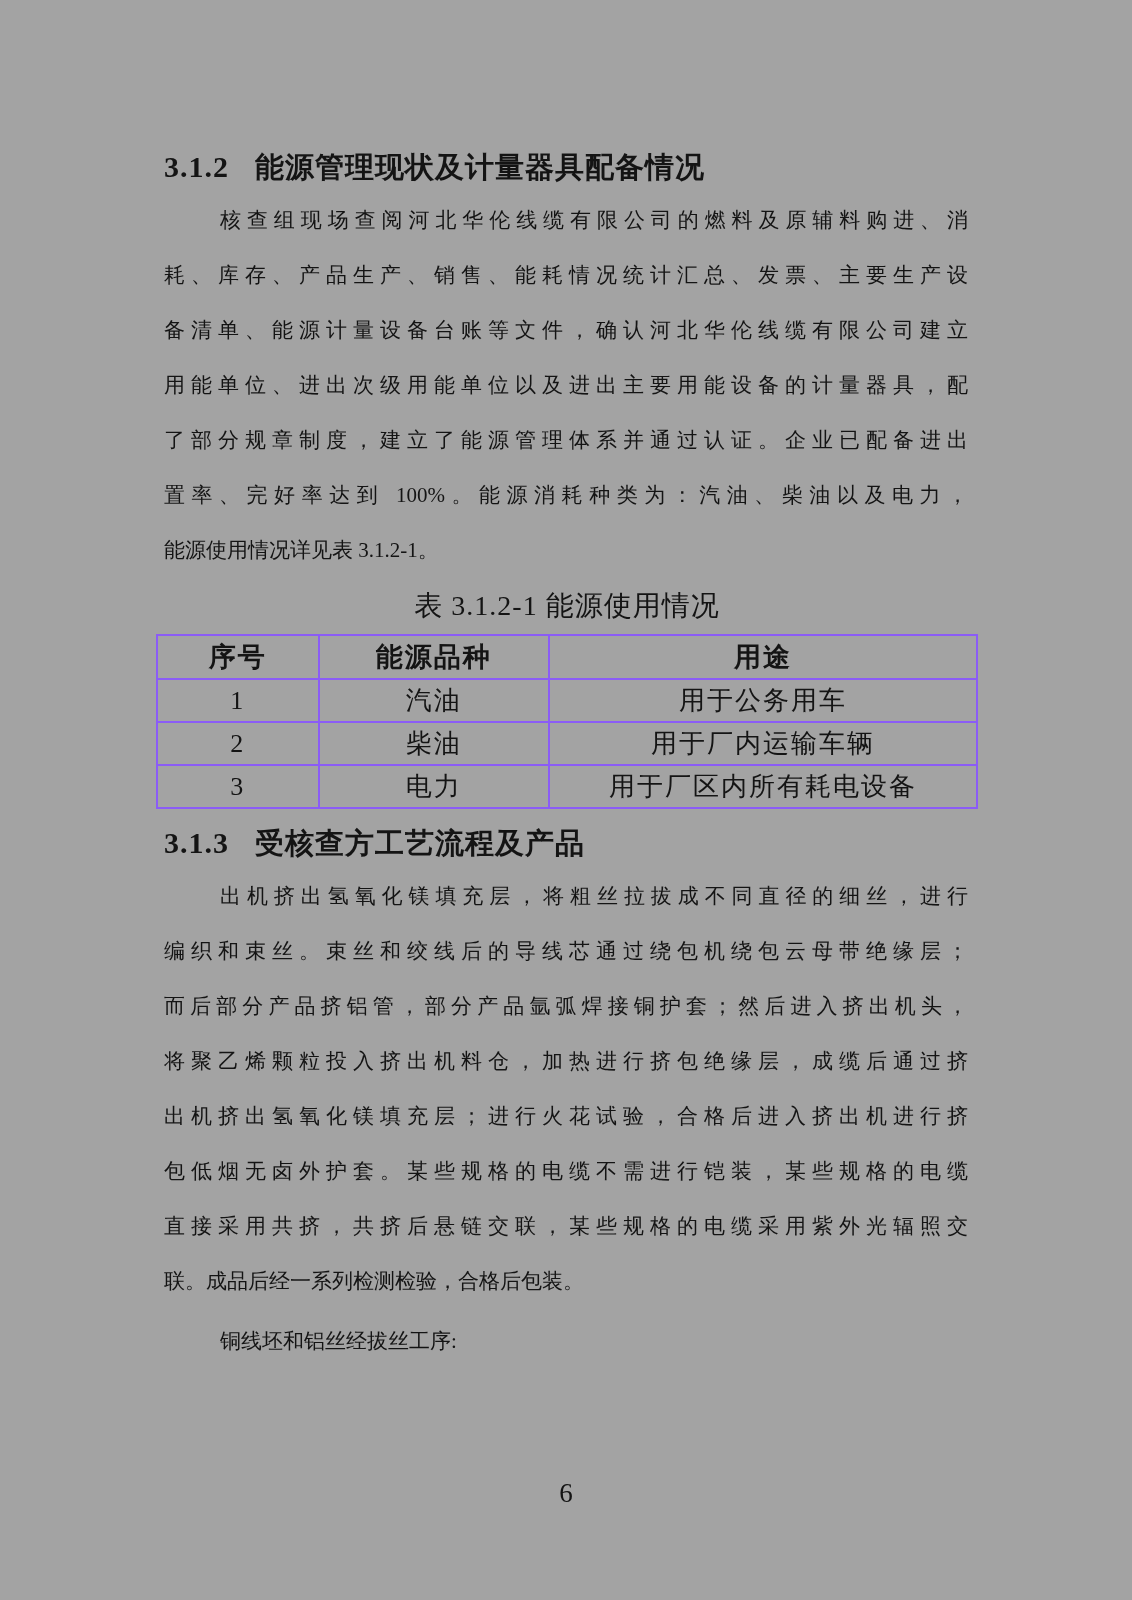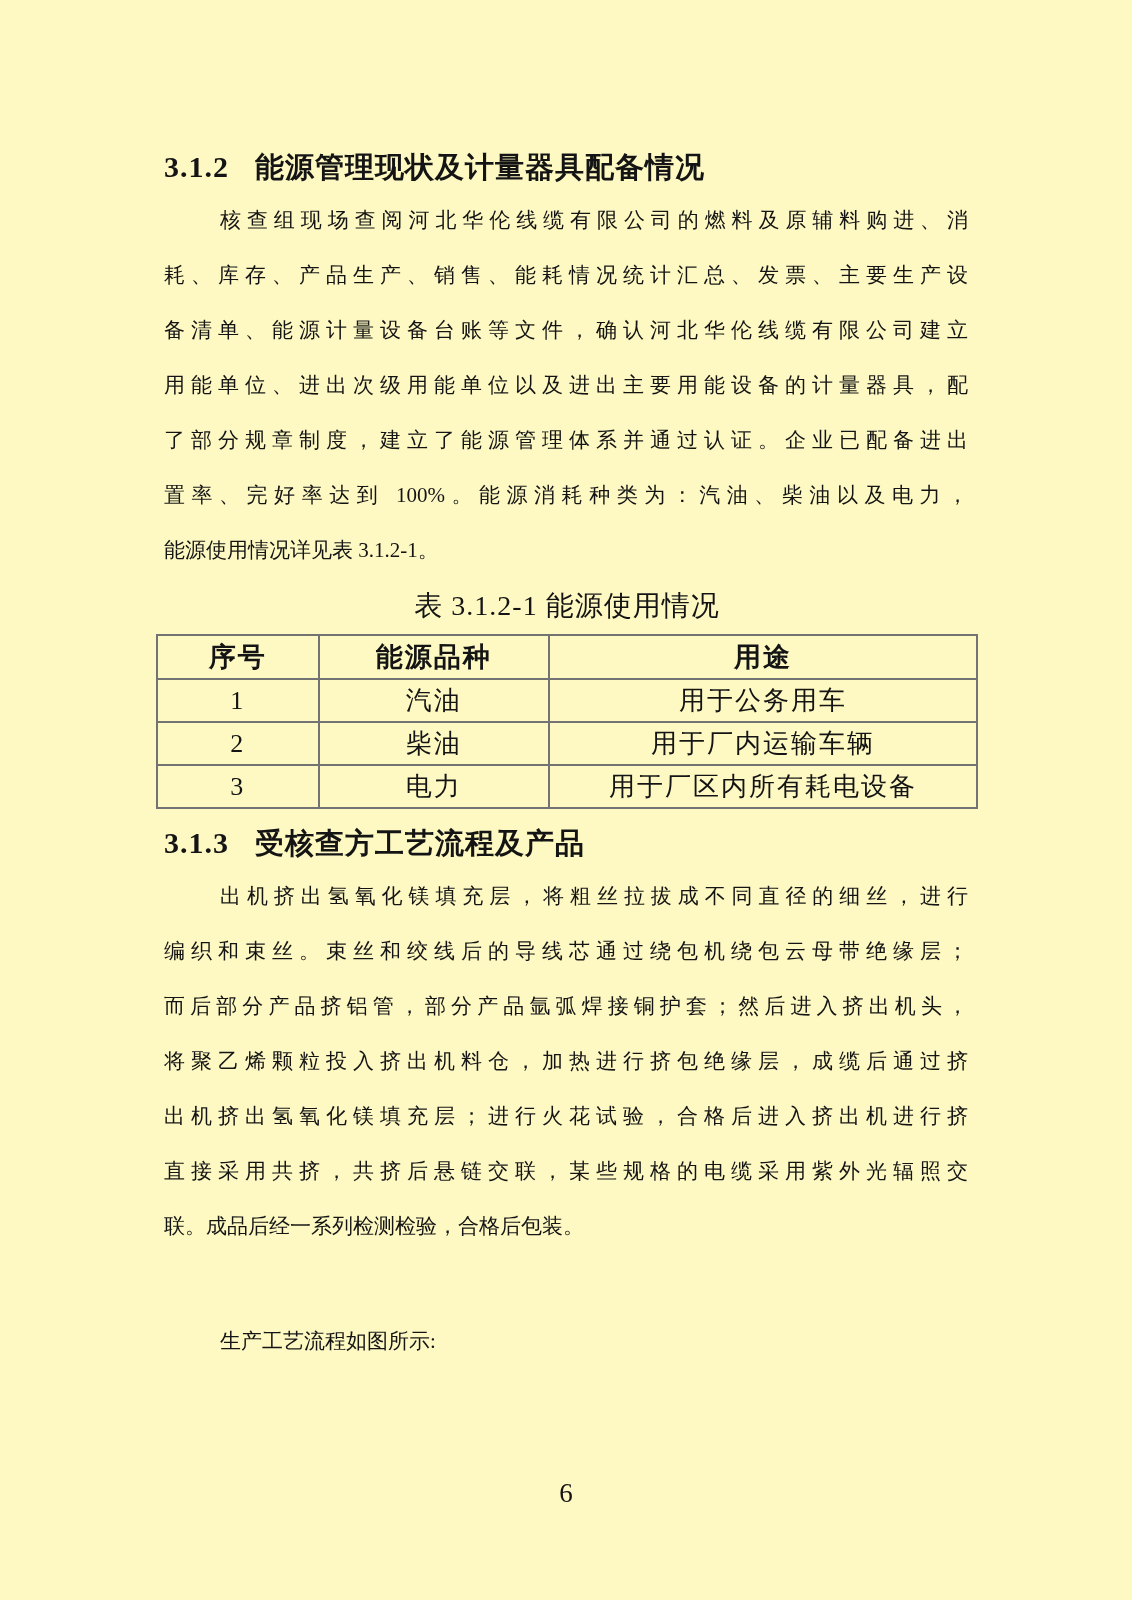--- a/index.html
+++ b/index.html
@@ -1,21 +1,21 @@
 <!DOCTYPE html>
 <html><head>
 <meta charset="utf-8">
 <style>
   html, body { margin: 0; padding: 0; background: #e9e9e9; }
   .page {
     position: relative;
     width: 1132px;
     height: 1600px;
     margin: 0 auto;
-    background: #fef9c3;
+    background: #a3a3a3;
     font-family: "Liberation Serif", "DejaVu Serif", serif;
     color: #141414;
     overflow: hidden;
   }
   .abs { position: absolute; }
 
   
   .sec-heading {
     left: 164px;
     width: 820px;
@@ -59,21 +59,21 @@
     top: 634px;
     width: 822px;
     border-collapse: collapse;
     table-layout: fixed;
     font-size: 26px;
   }
   .energy-table col.c1 { width: 19.7%; }
   .energy-table col.c2 { width: 28.1%; }
   .energy-table col.c3 { width: 52.2%; }
   .energy-table th, .energy-table td {
-    border: 2px solid #737373;
+    border: 2px solid #8b5cf6;
     text-align: center;
     vertical-align: middle;
     padding: 0;
     letter-spacing: 2px;
   }
   .energy-table th { height: 42px; font-size: 27px; font-weight: bold; }
   .energy-table td { height: 41px; font-weight: normal; }
 
   .page-number {
     left: 0;
@@ -141,23 +141,24 @@
   <div class="abs sec-heading" style="top:822px;">
     <span class="num">3.1.3</span><span class="title">受核查方工艺流程及产品</span>
   </div>
 
   <div class="abs para" style="top:869px;">
     <div class="bodyline firstline">出机挤出氢氧化镁填充层，将粗丝拉拔成不同直径的细丝，进行</div>
     <div class="bodyline">编织和束丝。束丝和绞线后的导线芯通过绕包机绕包云母带绝缘层；</div>
     <div class="bodyline">而后部分产品挤铝管，部分产品氩弧焊接铜护套；然后进入挤出机头，</div>
     <div class="bodyline">将聚乙烯颗粒投入挤出机料仓，加热进行挤包绝缘层，成缆后通过挤</div>
     <div class="bodyline">出机挤出氢氧化镁填充层；进行火花试验，合格后进入挤出机进行挤</div>
+    <div class="bodyline">包低烟无卤外护套。某些规格的电缆不需进行铠装，某些规格的电缆</div>
     <div class="bodyline">直接采用共挤，共挤后悬链交联，某些规格的电缆采用紫外光辐照交</div>
     <div class="bodyline lastline">联。成品后经一系列检测检验，合格后包装。</div>
   </div>
 
   <div class="abs para" style="top:1314px;">
-    <div class="bodyline lastline firstline">生产工艺流程如图所示:</div>
+    <div class="bodyline lastline firstline">铜线坯和铝丝经拔丝工序:</div>
   </div>
 
   <div class="abs page-number">6</div>
 
 </div>
 
 </body></html>

